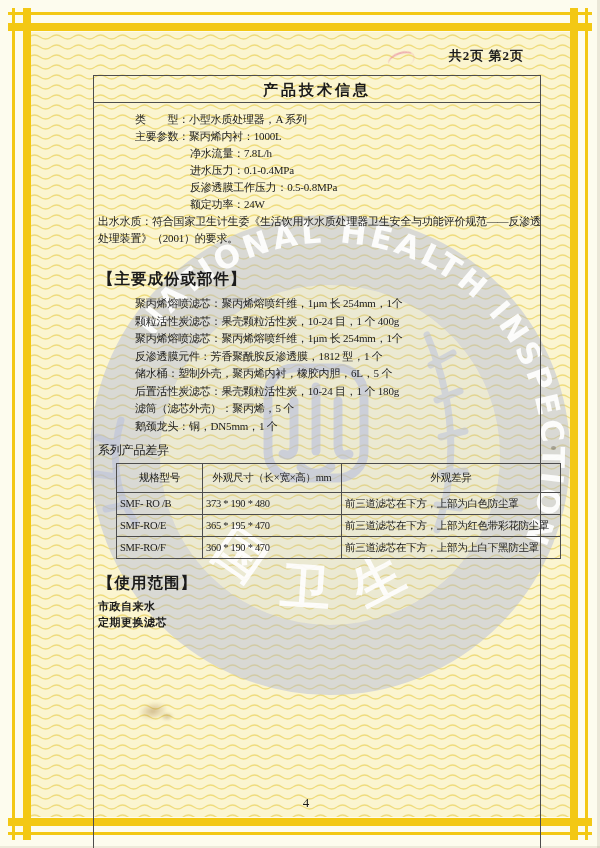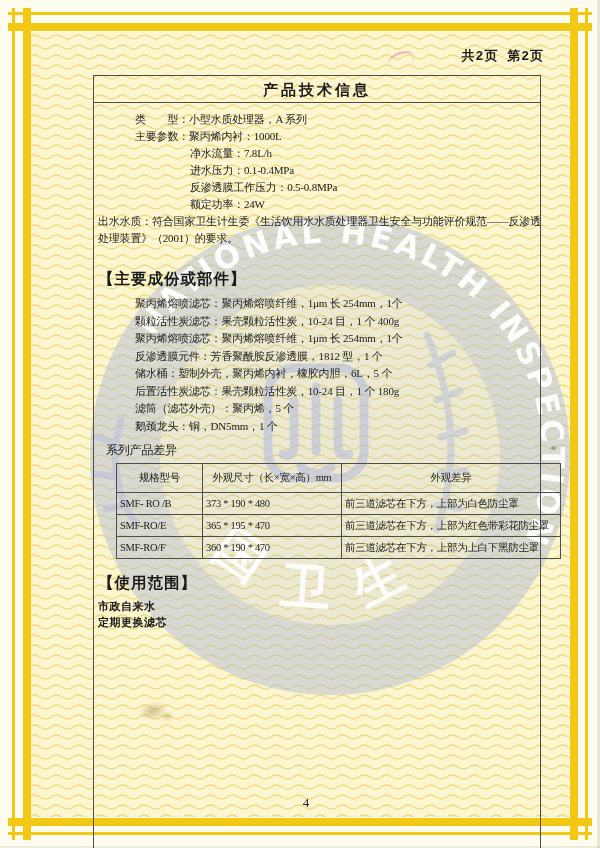--- a/index.html
+++ b/index.html
@@ -18,22 +18,22 @@
   .gb.v{top:8px;bottom:8px;width:3px;}
   .gb.vk{top:8px;bottom:8px;width:8px;}
   .gb.t1{top:12px;} .gb.t2{top:23px;}
   .gb.b1{bottom:13px;} .gb.b2{bottom:22px;}
   .gb.l1{left:12px;} .gb.l2{left:23px;}
   .gb.r1{right:12px;} .gb.r2{right:22px;}
   
   .watermark{position:absolute;left:75px;top:205px;width:520px;height:500px;z-index:1;pointer-events:none;}
   
   .pagination{
-    position:absolute;top:47px;right:56px;z-index:4;
-    font-size:13px;font-weight:bold;letter-spacing:1px;font-family:Liberation Mono, monospace;
+    position:absolute;top:47px;right:76px;z-index:4;
+    font-size:13px;font-weight:bold;letter-spacing:1px;
   }
   .page-num{
     position:absolute;top:795px;left:0;width:612px;text-align:center;z-index:4;
     font-size:13px;
   }
   
   .content-box{
     position:absolute;left:93px;top:75px;width:448px;height:818px;z-index:3;
     border:1.5px solid #4d4d4d;box-sizing:border-box;
   }
@@ -48,21 +48,21 @@
     margin:0 0 5px 0;white-space:nowrap;
   }
   .sec-heading.h2{margin-top:22px;margin-bottom:6px;}
   .sec-heading.h3{margin-top:14px;}
   .sec-heading.h4{margin-top:26px;}
   .param-line{line-height:17px;white-space:nowrap;}
   .lvl1{margin-left:37px;}
   .lvl2{margin-left:92px;}
   .outflow{line-height:17px;white-space:nowrap;}
   .comp-line{line-height:17.5px;margin-left:37px;white-space:nowrap;}
-  .series-label{font-size:12px;line-height:15px;margin:8px 0 5px 8px;}
+  .series-label{font-size:12px;line-height:15px;margin:8px 0 5px 0;}
   table.spec{
     border-collapse:collapse;table-layout:fixed;margin-left:18px;
     width:423px;font-size:10.5px;letter-spacing:-0.3px;
   }
   table.spec th,table.spec td{
     border:1px solid #4d4d4d;padding:1px 3px;overflow:hidden;white-space:nowrap;
   }
   table.spec th{height:26px;font-weight:normal;text-align:center;}
   table.spec td{height:19px;text-align:left;}
   .c1{width:79px;} .c2{width:132px;} .c3{width:212px;}

